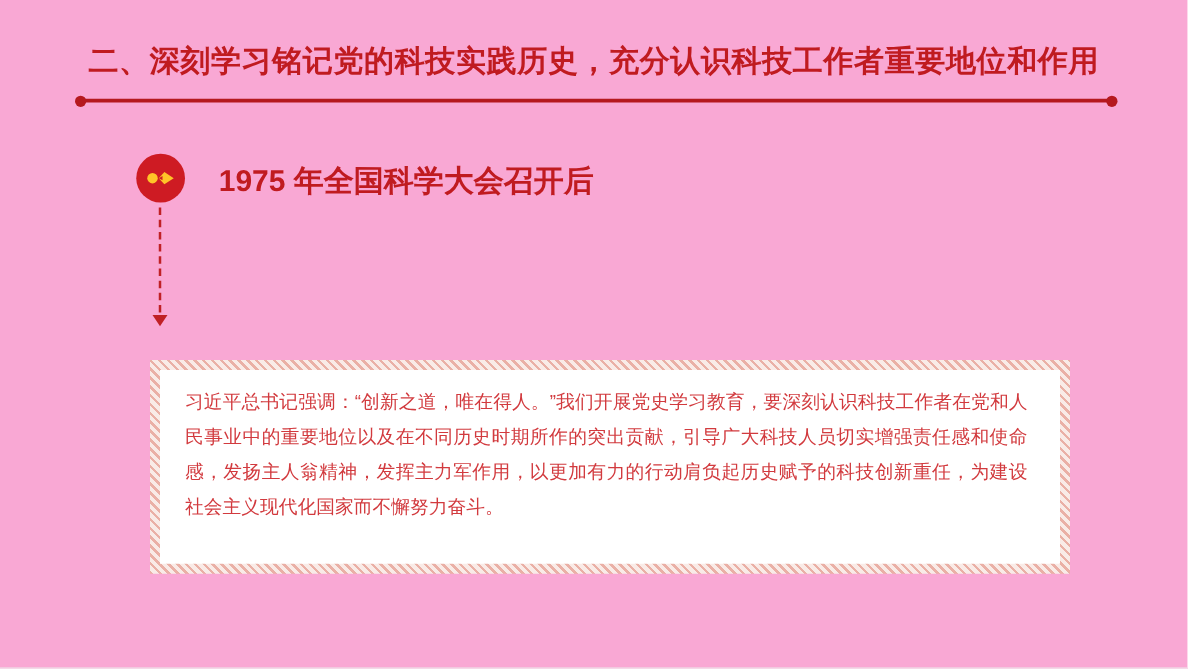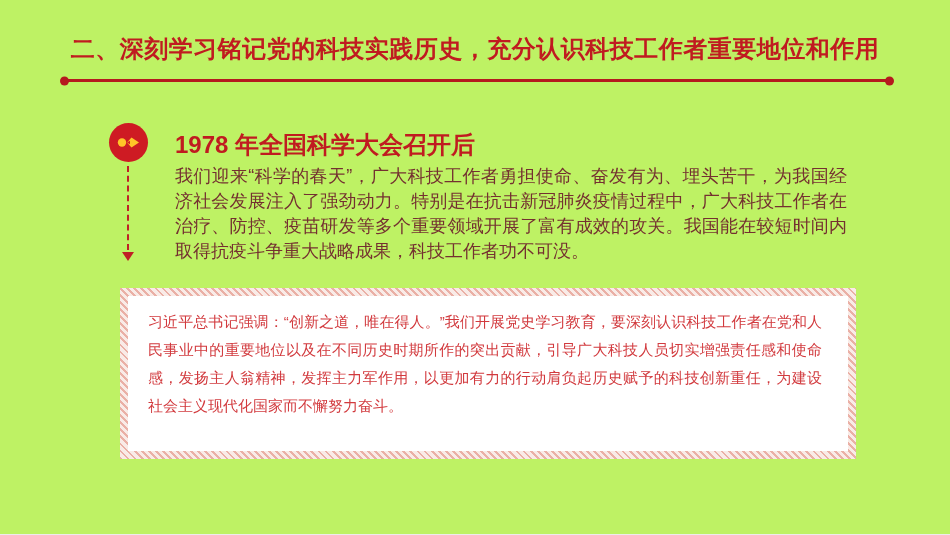--- a/index.html
+++ b/index.html
@@ -1,17 +1,17 @@
 <!DOCTYPE html>
 <html><head>
 <meta charset="utf-8">
 <style>
   html,body { margin:0; padding:0; background:#ffffff; }
   .slide {
-    position:relative; width:950px; height:535px; background:#bef264;
+    position:relative; width:950px; height:535px; background:#f9a8d4;
     font-family:"Liberation Sans","DejaVu Sans",sans-serif; overflow:hidden;
   }
   .slide-title {
     position:absolute; top:33px; left:40px; right:40px;
     text-align:center; font-size:24px; font-weight:700; color:#c01b20;
     letter-spacing:0.5px; white-space:nowrap;
   }
   .title-rule {
     position:absolute; top:79px; left:62px; right:58px; height:3px;
     background:#b5191e; border-radius:2px;
@@ -82,23 +82,22 @@
     <svg width="23" height="15" viewBox="0 0 23 15" aria-hidden="true">
       <circle cx="5" cy="7.5" r="4.2" fill="#ffc428"></circle>
       <polygon points="10,7.5 14.5,2.6 22,7.5 14.5,12.4" fill="#ffc428"></polygon>
       <polygon points="10,7.5 13,5.8 13,9.2" fill="#ce1b23"></polygon>
     </svg>
   </div>
 
   <div class="timeline-dash"></div>
   <div class="timeline-arrow"></div>
 
-  <h2 class="section-heading">1978 年全国科学大会召开后</h2>
+  <h2 class="section-heading">1975 年全国科学大会召开后</h2>
 
-  <p class="section-paragraph">我们迎来“科学的春天”，广大科技工作者勇担使命、奋发有为、埋头苦干，为我国经济社会发展注入了强劲动力。特别是在抗击新冠肺炎疫情过程中，广大科技工作者在治疗、防控、疫苗研发等多个重要领域开展了富有成效的攻关。我国能在较短时间内取得抗疫斗争重大战略成果，科技工作者功不可没。</p>
 
   <div class="quote-box">
     <div class="quote-inner">
       <p class="quote-text">习近平总书记强调：“创新之道，唯在得人。”我们开展党史学习教育，要深刻认识科技工作者在党和人民事业中的重要地位以及在不同历史时期所作的突出贡献，引导广大科技人员切实增强责任感和使命感，发扬主人翁精神，发挥主力军作用，以更加有力的行动肩负起历史赋予的科技创新重任，为建设社会主义现代化国家而不懈努力奋斗。</p>
     </div>
   </div>
 
   <div class="bottom-hairline"></div>
 
 </div>

